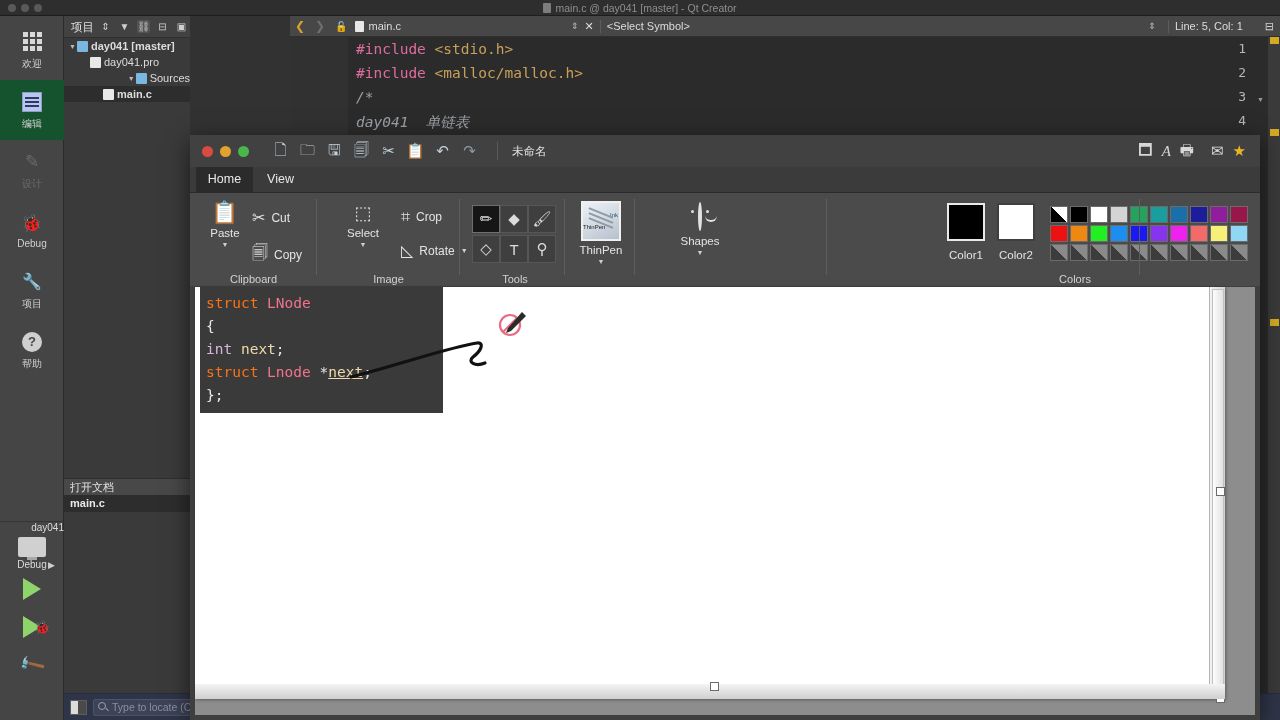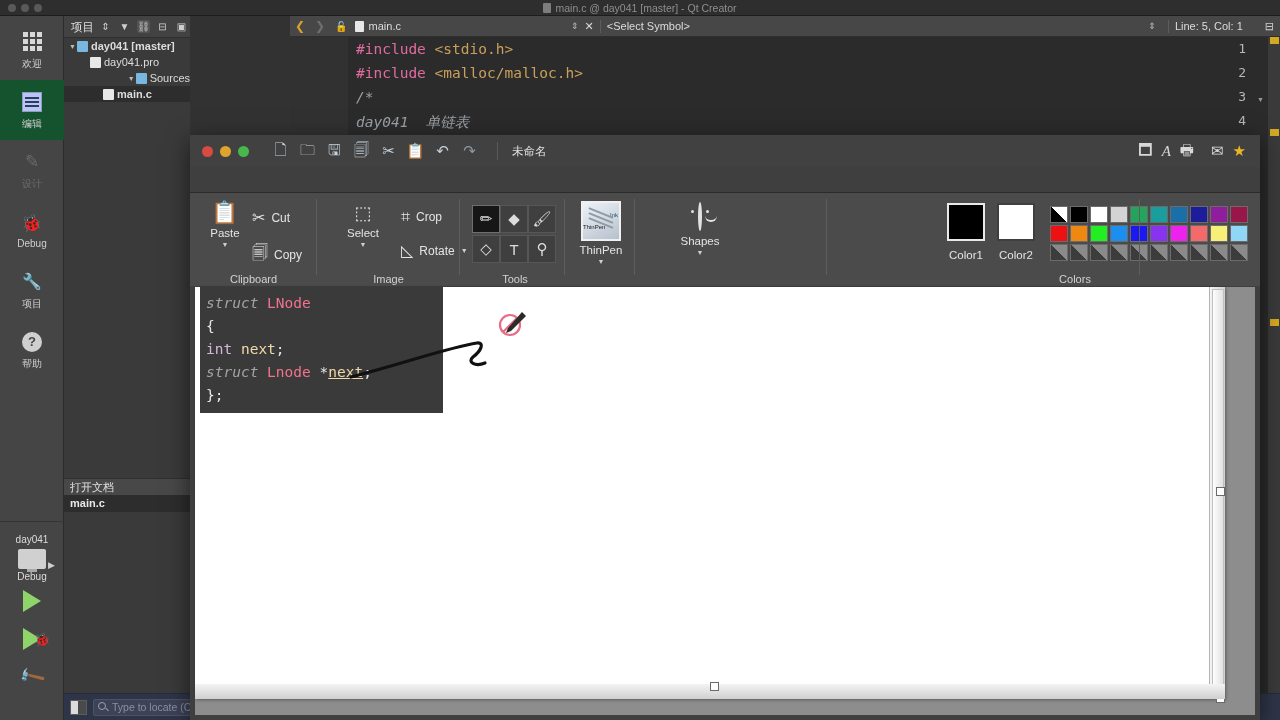--- a/index.html
+++ b/index.html
@@ -33,21 +33,21 @@
               display:flex; flex-direction:column; justify-content:center; gap:2px; padding:2px; }
   .edit-ico i { height:2px; background:#2f3a63; display:block; }
   .pencil-ico { font-size:17px; color:#6c6c6c; transform:rotate(0deg); }
   .bug-ico { font-size:17px; }
   .wrench-ico { font-size:16px; }
   .help-ico { width:20px; height:20px; border-radius:50%; background:#cfcfcf; color:#454545;
               font-weight:bold; font-size:13px; text-align:center; line-height:20px; }
 
   #qt-kit { position:absolute; left:0; top:505px; width:64px; height:215px;
             border-top:1px solid #353535; color:#dcdcdc; font-size:10px; text-align:center; }
-  #qt-kit .kit-name { margin-top:12px; }
+  #qt-kit .kit-name { margin-top:0;text-align:right; }
   #qt-kit .kit-screen { width:28px; height:20px; margin:4px auto 2px; background:#d0d0d0;
                         border-radius:2px; position:relative; }
   #qt-kit .kit-screen:after { content:""; position:absolute; left:9px; top:20px; width:10px;
                               height:3px; background:#a8a8a8; }
   #qt-kit .kit-arrow { position:absolute; left:48px; top:38px; color:#cfcfcf; font-size:9px; }
   .run-btn { width:64px; height:38px; display:flex; align-items:center; justify-content:center; }
   .tri { width:0; height:0; border-left:18px solid #8fd36b; border-top:11px solid transparent;
          border-bottom:11px solid transparent; }
   .hammer { font-size:18px; color:#c98b4b; transform:rotate(-35deg); display:inline-block; }
 
@@ -184,21 +184,21 @@
   #cv-vscroll .thumb { position:absolute; left:2px; top:2px; width:12px; height:406px;
                        background:linear-gradient(90deg,#fdfdfd,#e2e2e2); border:1px solid #c0c0c0; }
   #cv-hscroll { position:absolute; left:0; bottom:0; width:1030px; height:15px;
                 background:linear-gradient(180deg,#f4f4f4,#cfcfcf); }
   .res-handle { position:absolute; width:9px; height:9px; background:#fff; border:1px solid #6a6a6a; }
 
   
   #code-img { position:absolute; left:5px; top:0px; width:243px; height:126px; background:#3a3a3a;
               padding:5px 0 0 6px; font-family:"DejaVu Sans Mono", monospace; font-size:14.5px;
               line-height:23px; }
-  #code-img .kw { color:#a3a3a3; font-style:italic; }
+  #code-img .kw { color:#f97316; }
   #code-img .ty { color:#f2738d; }
   #code-img .br { color:#e8e8e8; }
   #code-img .id { color:#f0d9a8; }
   #code-img .in { color:#d8b4dd; }
   #code-img .un { text-decoration:underline; }
 </style>
 </head>
 <body>
 
 <div id="qt-root">
@@ -387,20 +387,24 @@
     </span>
     <span id="pt-titleright">
       <span class="tr-ic">🗖</span>
       <span class="tr-ic" style="font-style:italic;font-family:'Liberation Serif',serif">A</span>
       <span class="tr-ic">🖶</span>
       <span class="tr-ic" style="margin-left:8px">✉</span>
       <span class="tr-ic" style="color:#e8b527">★</span>
     </span>
   </div>
 
+  <div id="pt-tabs">
+    <span class="pt-tab active" style="left:6px;width:57px">Home</span>
+    <span class="pt-tab" style="left:63px;width:55px">View</span>
+  </div>
 
   <div id="ribbon">
 
     <div class="rgroup" style="left:0;width:127px">
       <div class="bigbtn" style="left:12px;top:8px;width:46px">
         <span class="bi">📋</span>
         <span>Paste</span>
         <span class="caret">▼</span>
       </div>
       <div class="smbtn" style="left:62px;top:15px">

